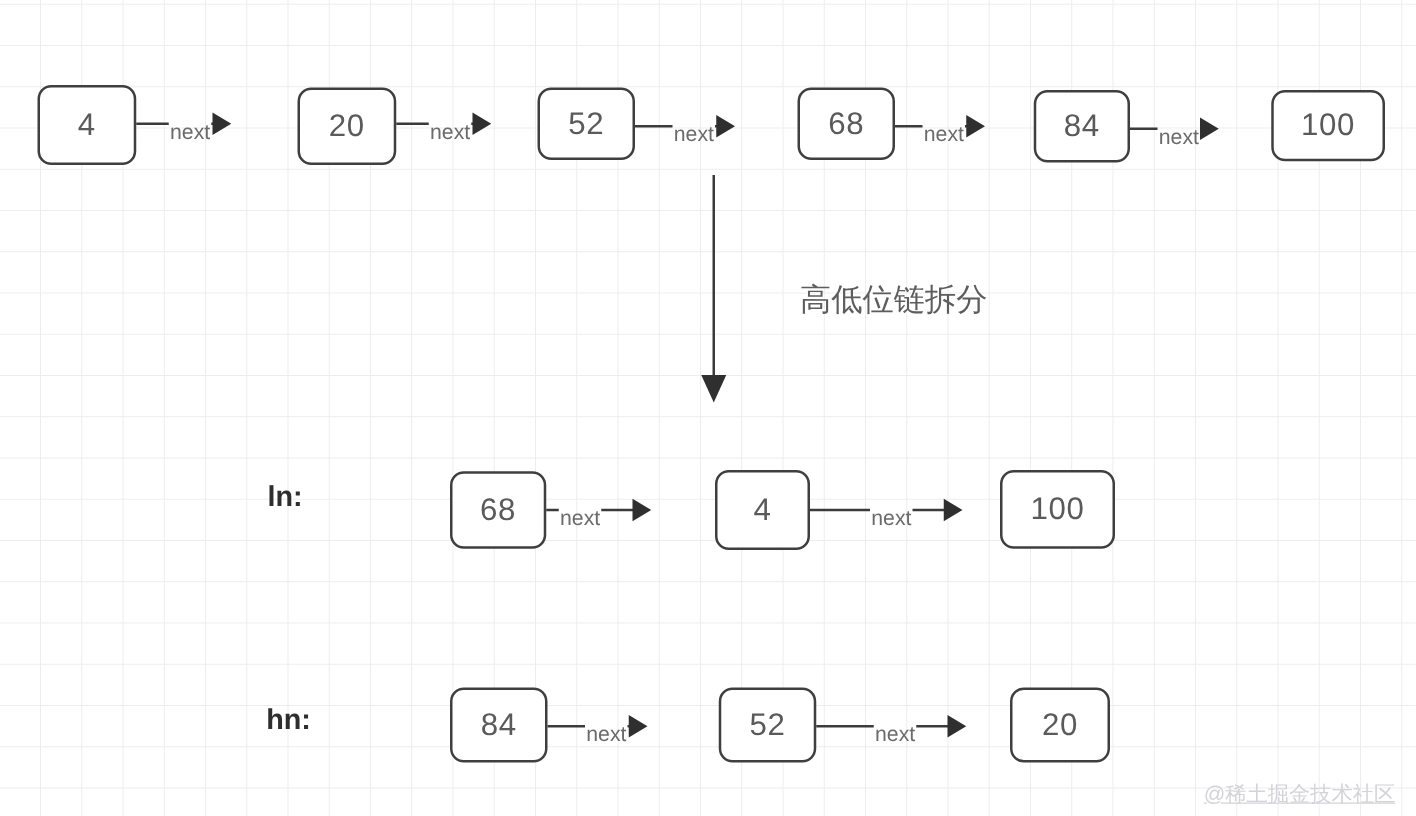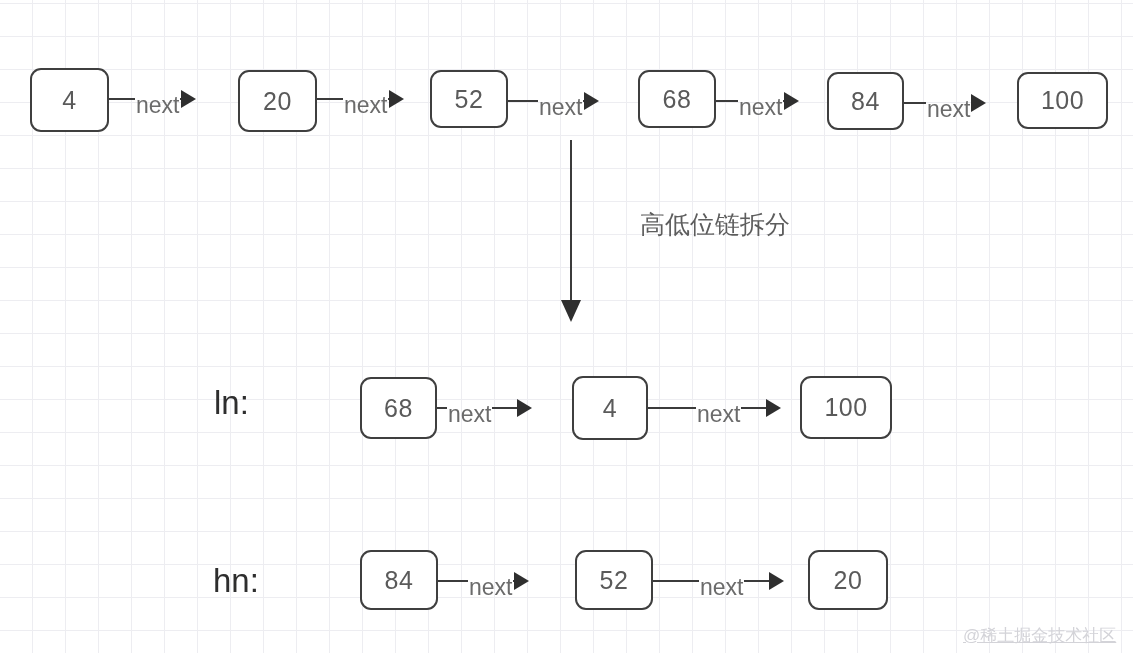--- a/index.html
+++ b/index.html
@@ -45,21 +45,21 @@
     height: 22px;
   }
   .edge .line-a,
   .edge .line-b {
     height: 2px;
     background: #3b3b3b;
     flex: 0 0 auto;
   }
   .edge .edge-label {
     color: #6b6b6b;
-    font-size: 23px;
+    font-size: 17px;
     line-height: 1;
     white-space: nowrap;
     padding: 0 1px;
     margin-top: 12px;
   }
   .edge .arrowhead {
     width: 0;
     height: 0;
     border-top: 9px solid transparent;
     border-bottom: 9px solid transparent;
@@ -93,22 +93,22 @@
   .split-note {
     position: absolute;
     color: #5d5d5d;
     font-size: 25px;
     line-height: 1;
     white-space: nowrap;
   }
   .row-label {
     position: absolute;
     color: #2e2e2e;
-    font-size: 33px;
-    font-weight: normal;
+    font-size: 23px;
+    font-weight: bold;
     line-height: 1;
     white-space: nowrap;
   }
   .watermark {
     position: absolute;
     color: #d3d3d8;
     font-size: 17px;
     line-height: 1;
     white-space: nowrap;
   }
@@ -163,21 +163,21 @@
     <div class="arrowhead"></div>
   </div>
 
   <div class="node" style="left:1017px; top:72px; width:91px; height:57px;">100</div>
 
   <div class="v-arrow" style="left:570px; top:140px; width:2px; height:182px;">
     <div class="shaft" style="height:162px;"></div>
     <div class="head" style="top:160px;"></div>
   </div>
 
-  <div class="split-note" style="left:640px; top:212px;">高低位链拆分</div>
+  <div class="split-note" style="left:640px; top:228px;">高低位链拆分</div>
 
   <div class="row-label" style="left:214px; top:386px;">ln:</div>
 
   <div class="node" style="left:360px; top:377px; width:77px; height:62px;">68</div>
 
   <div class="edge" style="left:437px; top:397px;">
     <div class="line-a" style="width:10px;"></div>
     <span class="edge-label">next</span>
     <div class="line-b" style="width:26px;"></div>
     <div class="arrowhead"></div>

